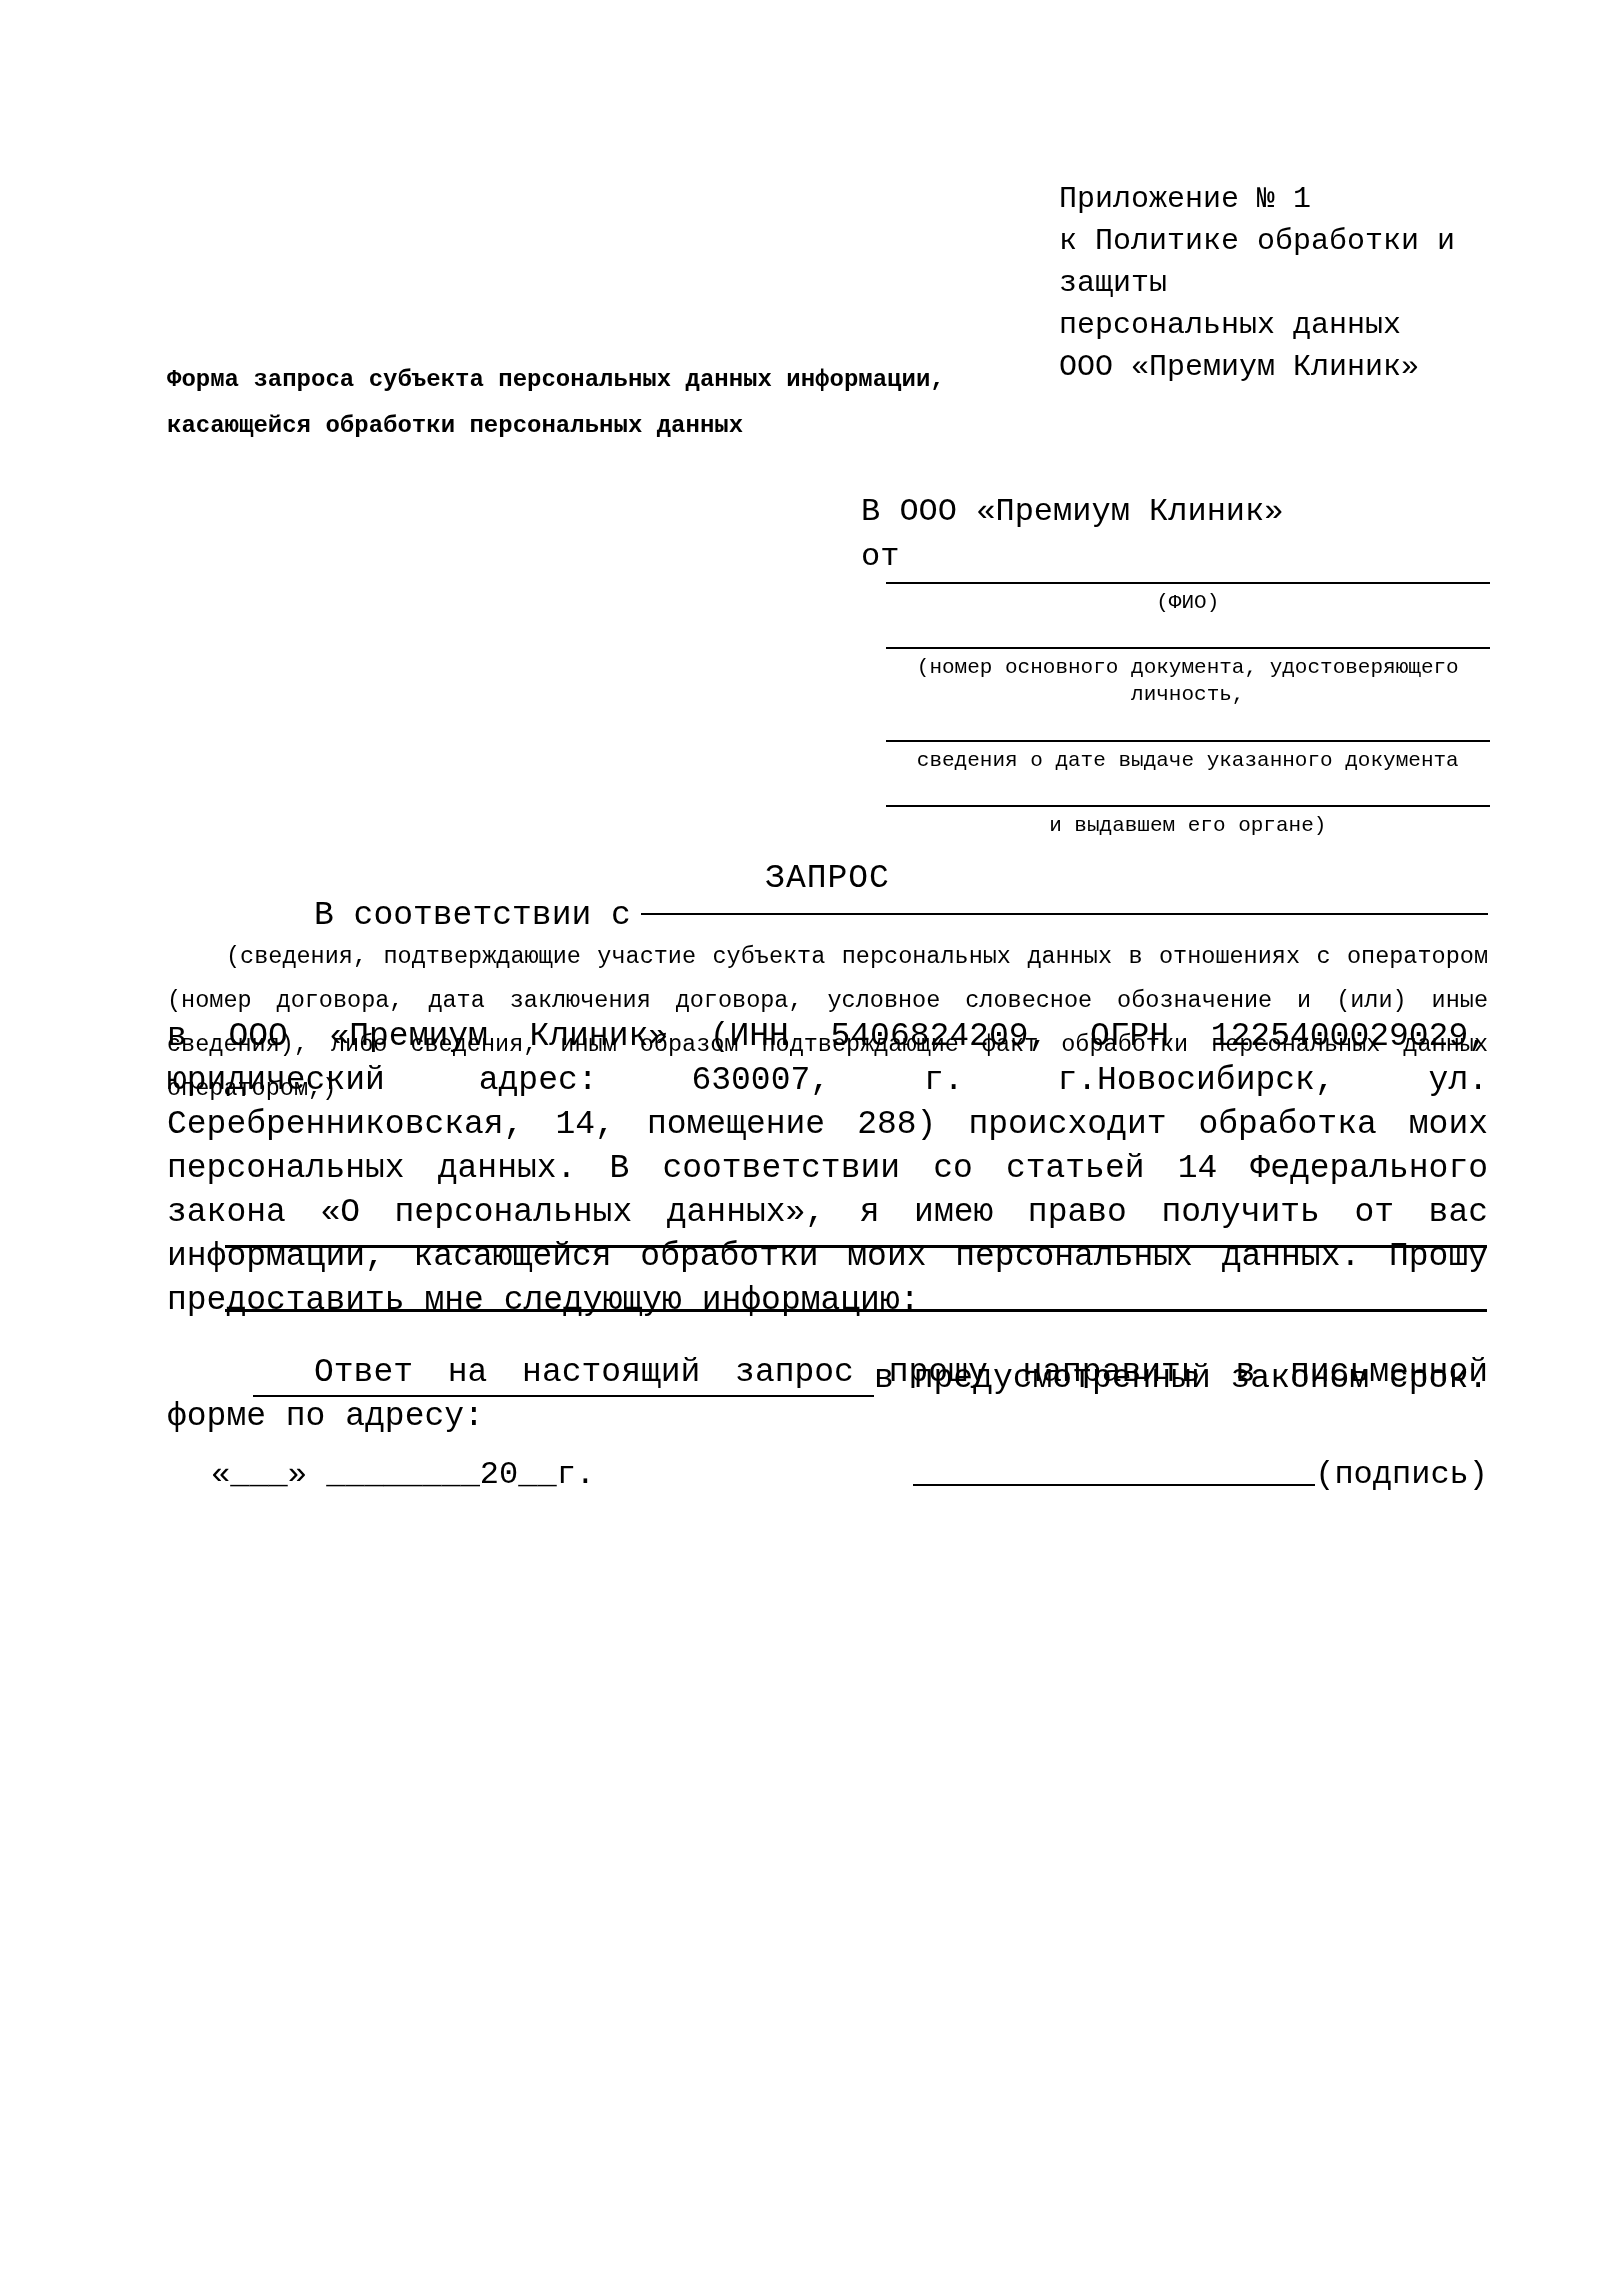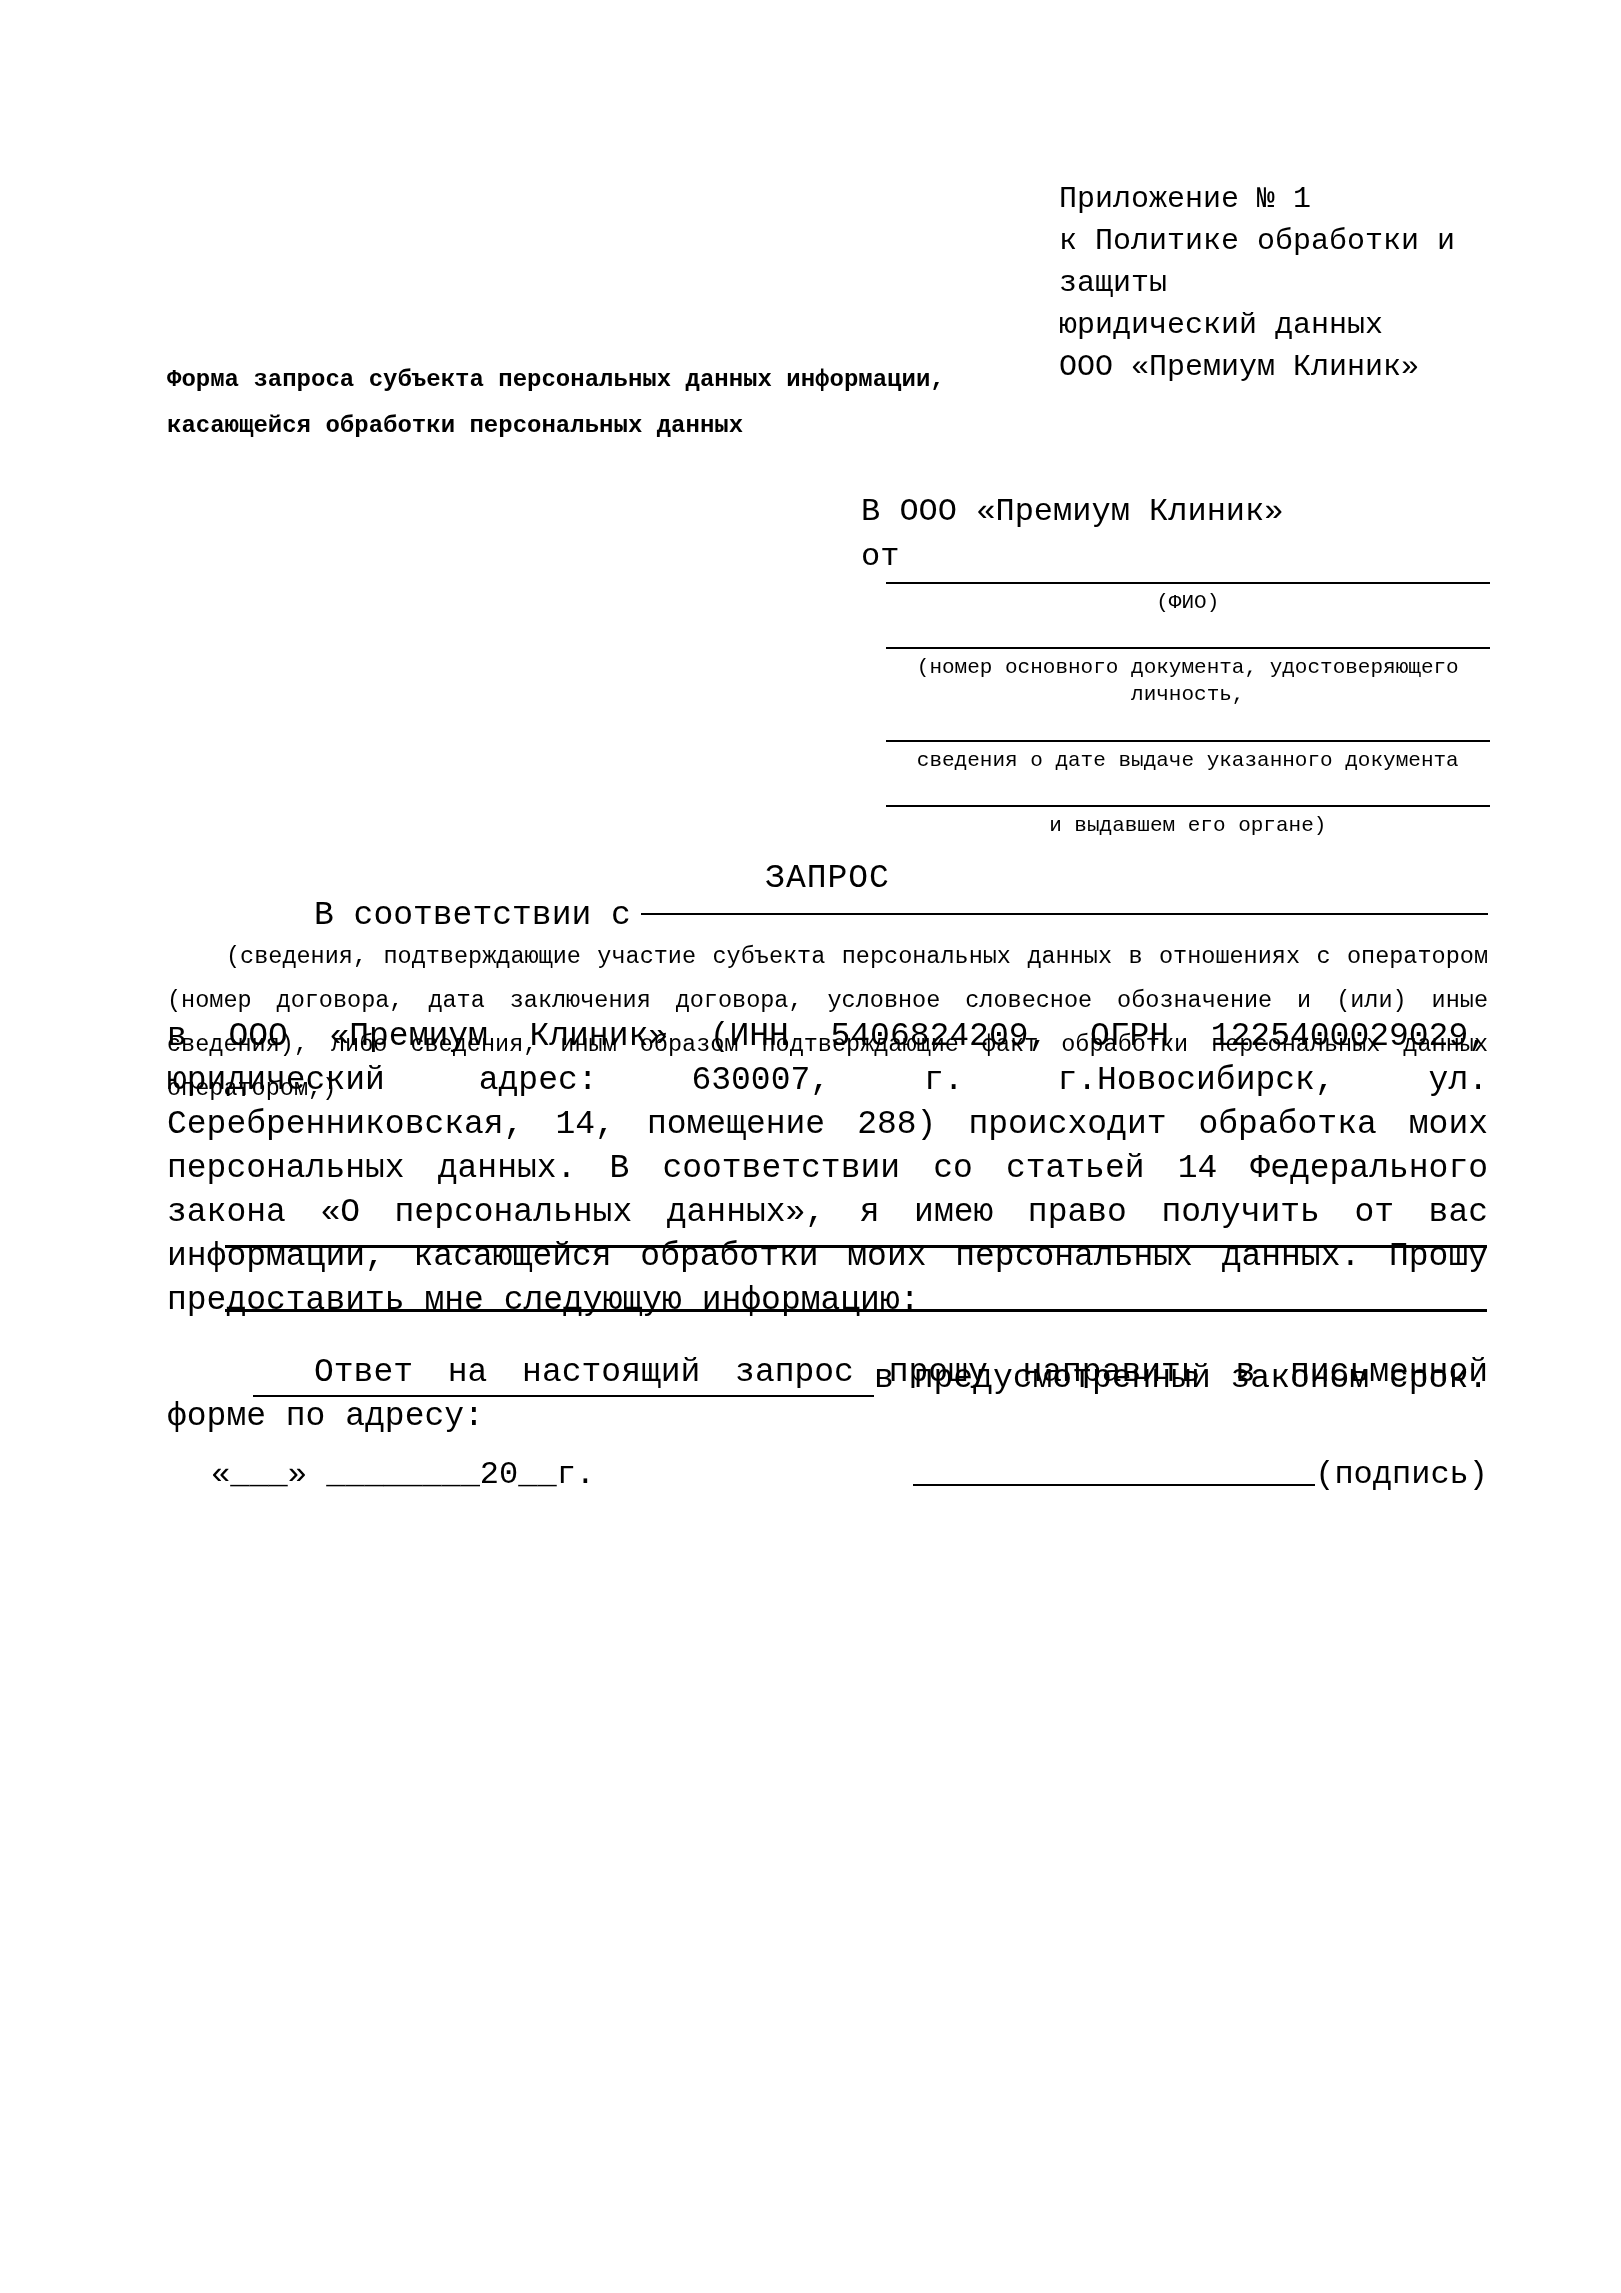--- a/index.html
+++ b/index.html
@@ -82,21 +82,21 @@
   .sig-caption{white-space:nowrap;}
 </style>
 </head>
 <body>
 
 <div class="page">
 
   <div class="annex">
     <div>Приложение № 1</div>
     <div>к Политике обработки и защиты</div>
-    <div>юридический данных</div>
+    <div>персональных данных</div>
     <div>ООО «Премиум Клиник»</div>
   </div>
 
   <div class="doc-title">
     <div>Форма запроса субъекта персональных данных информации,</div>
     <div>касающейся обработки персональных данных</div>
   </div>
 
   <div class="addressee">
     <div class="addr-to">В ООО «Премиум Клиник»</div>

